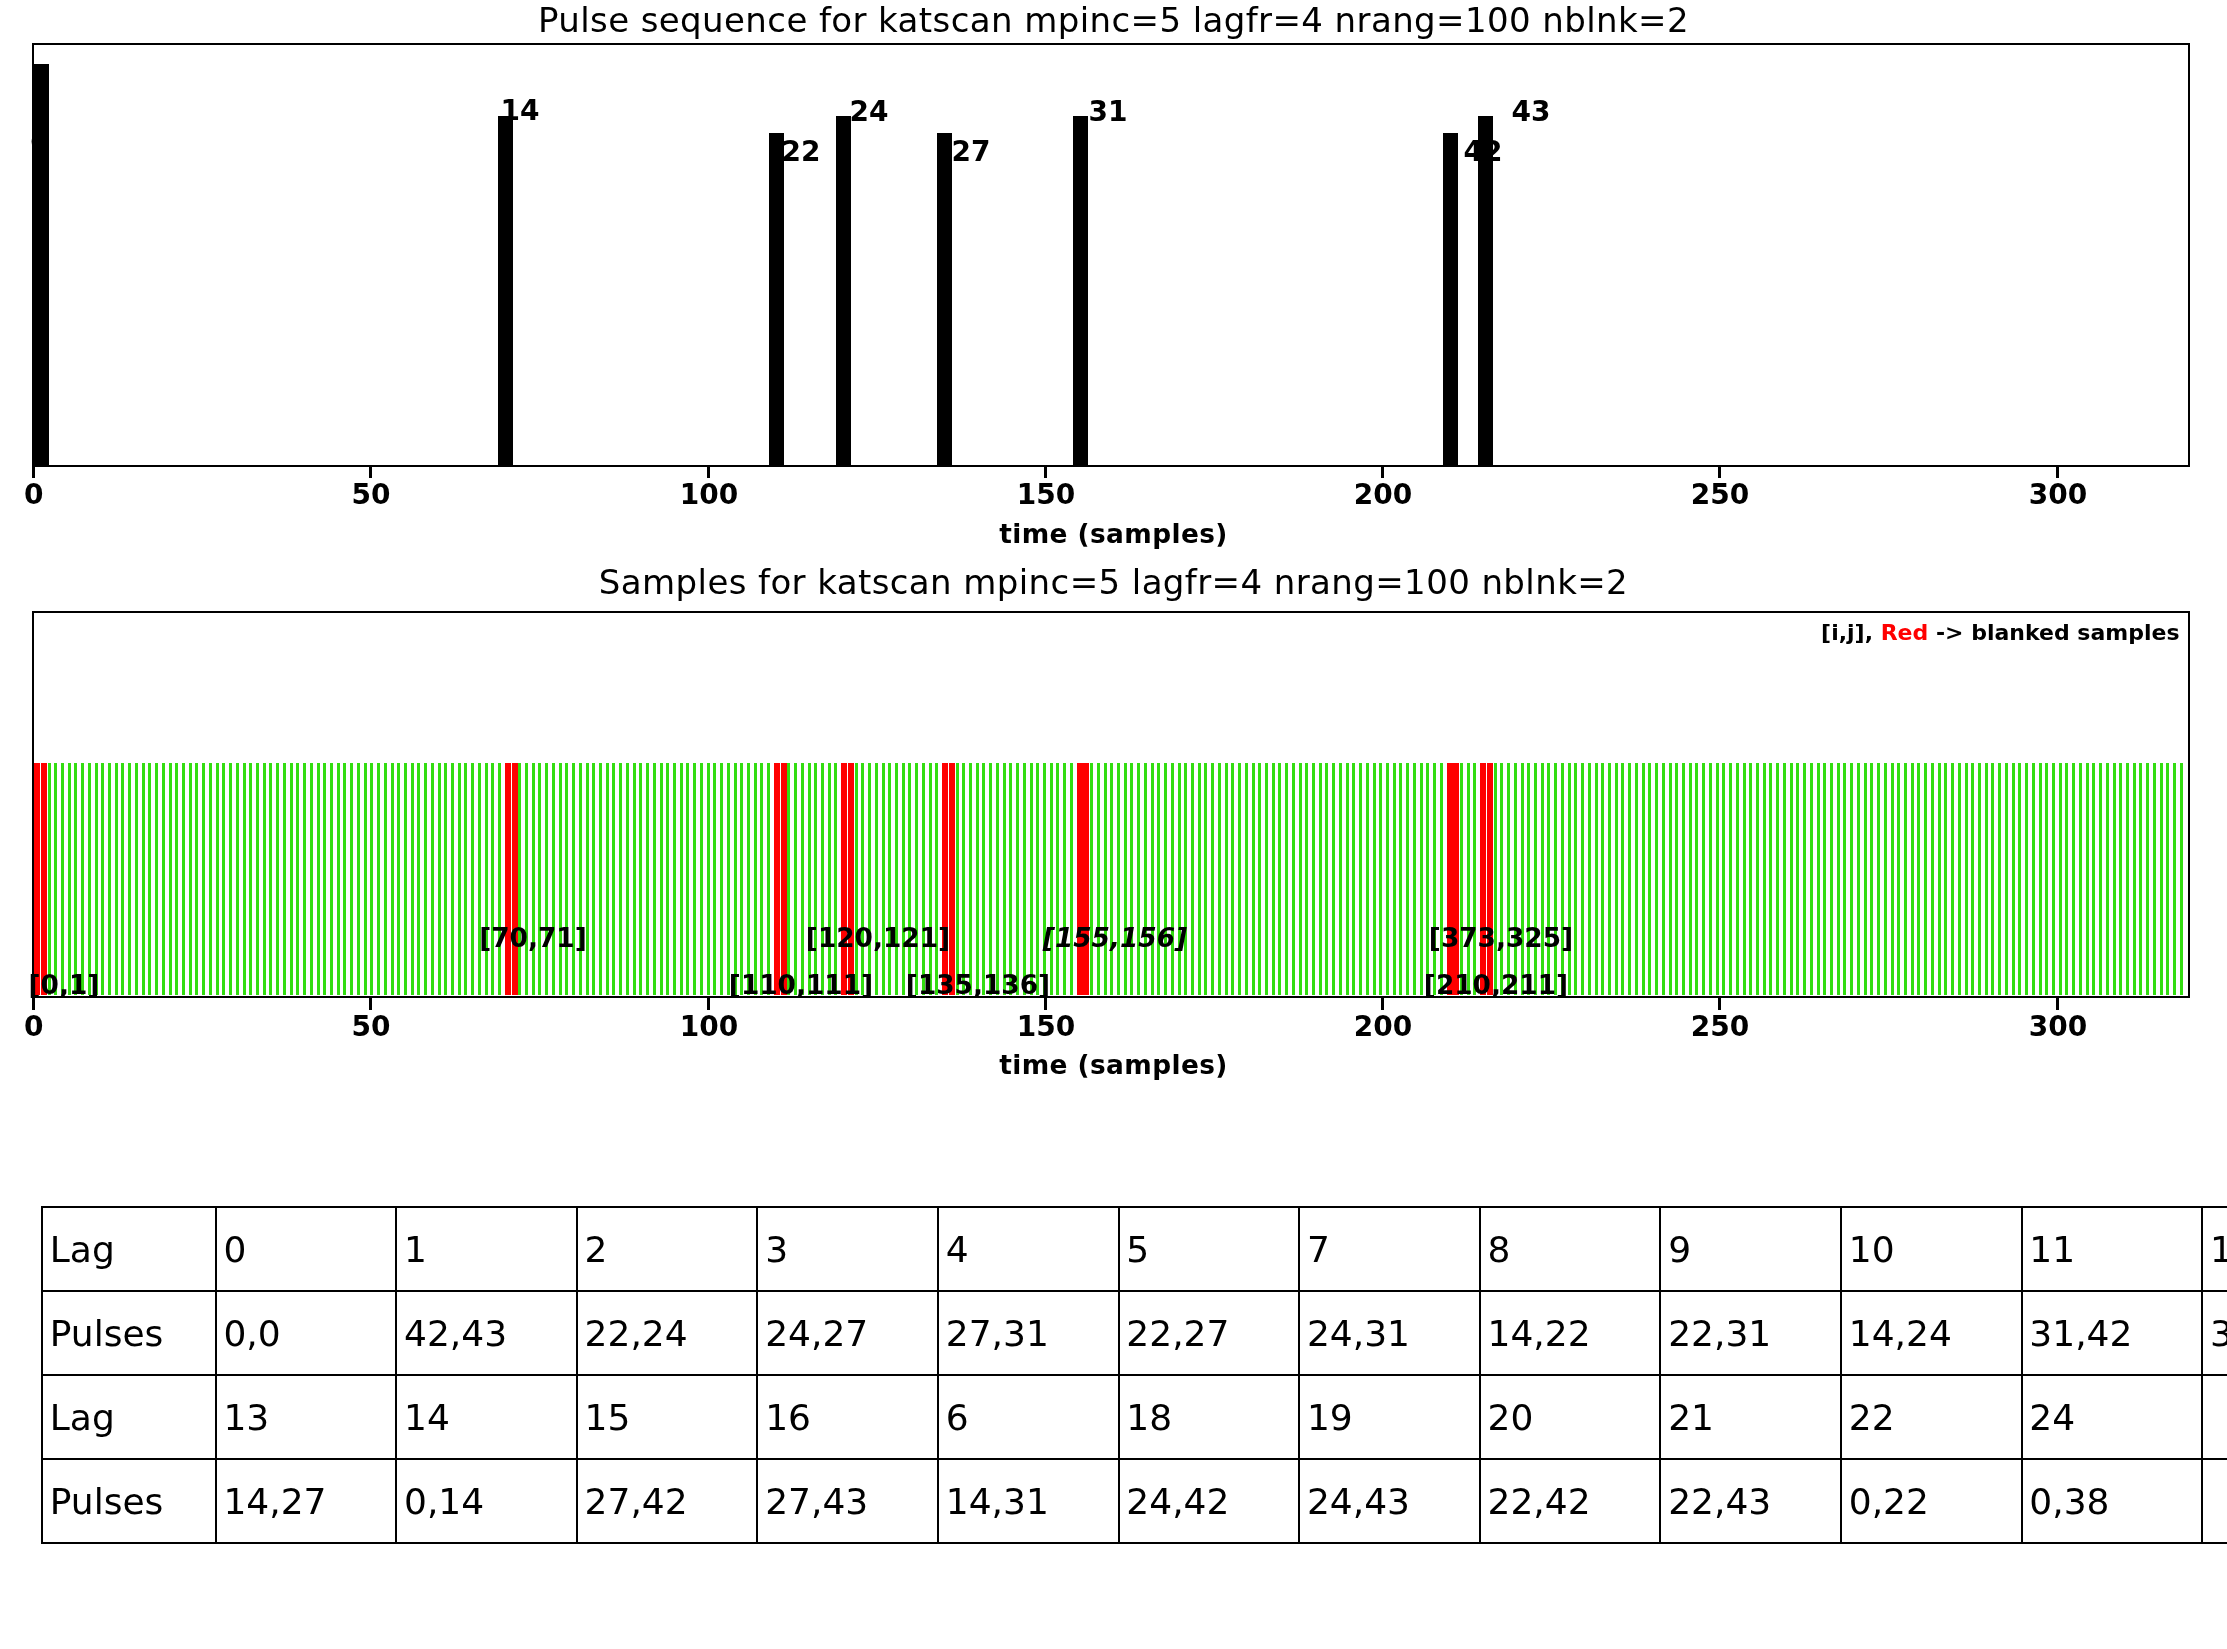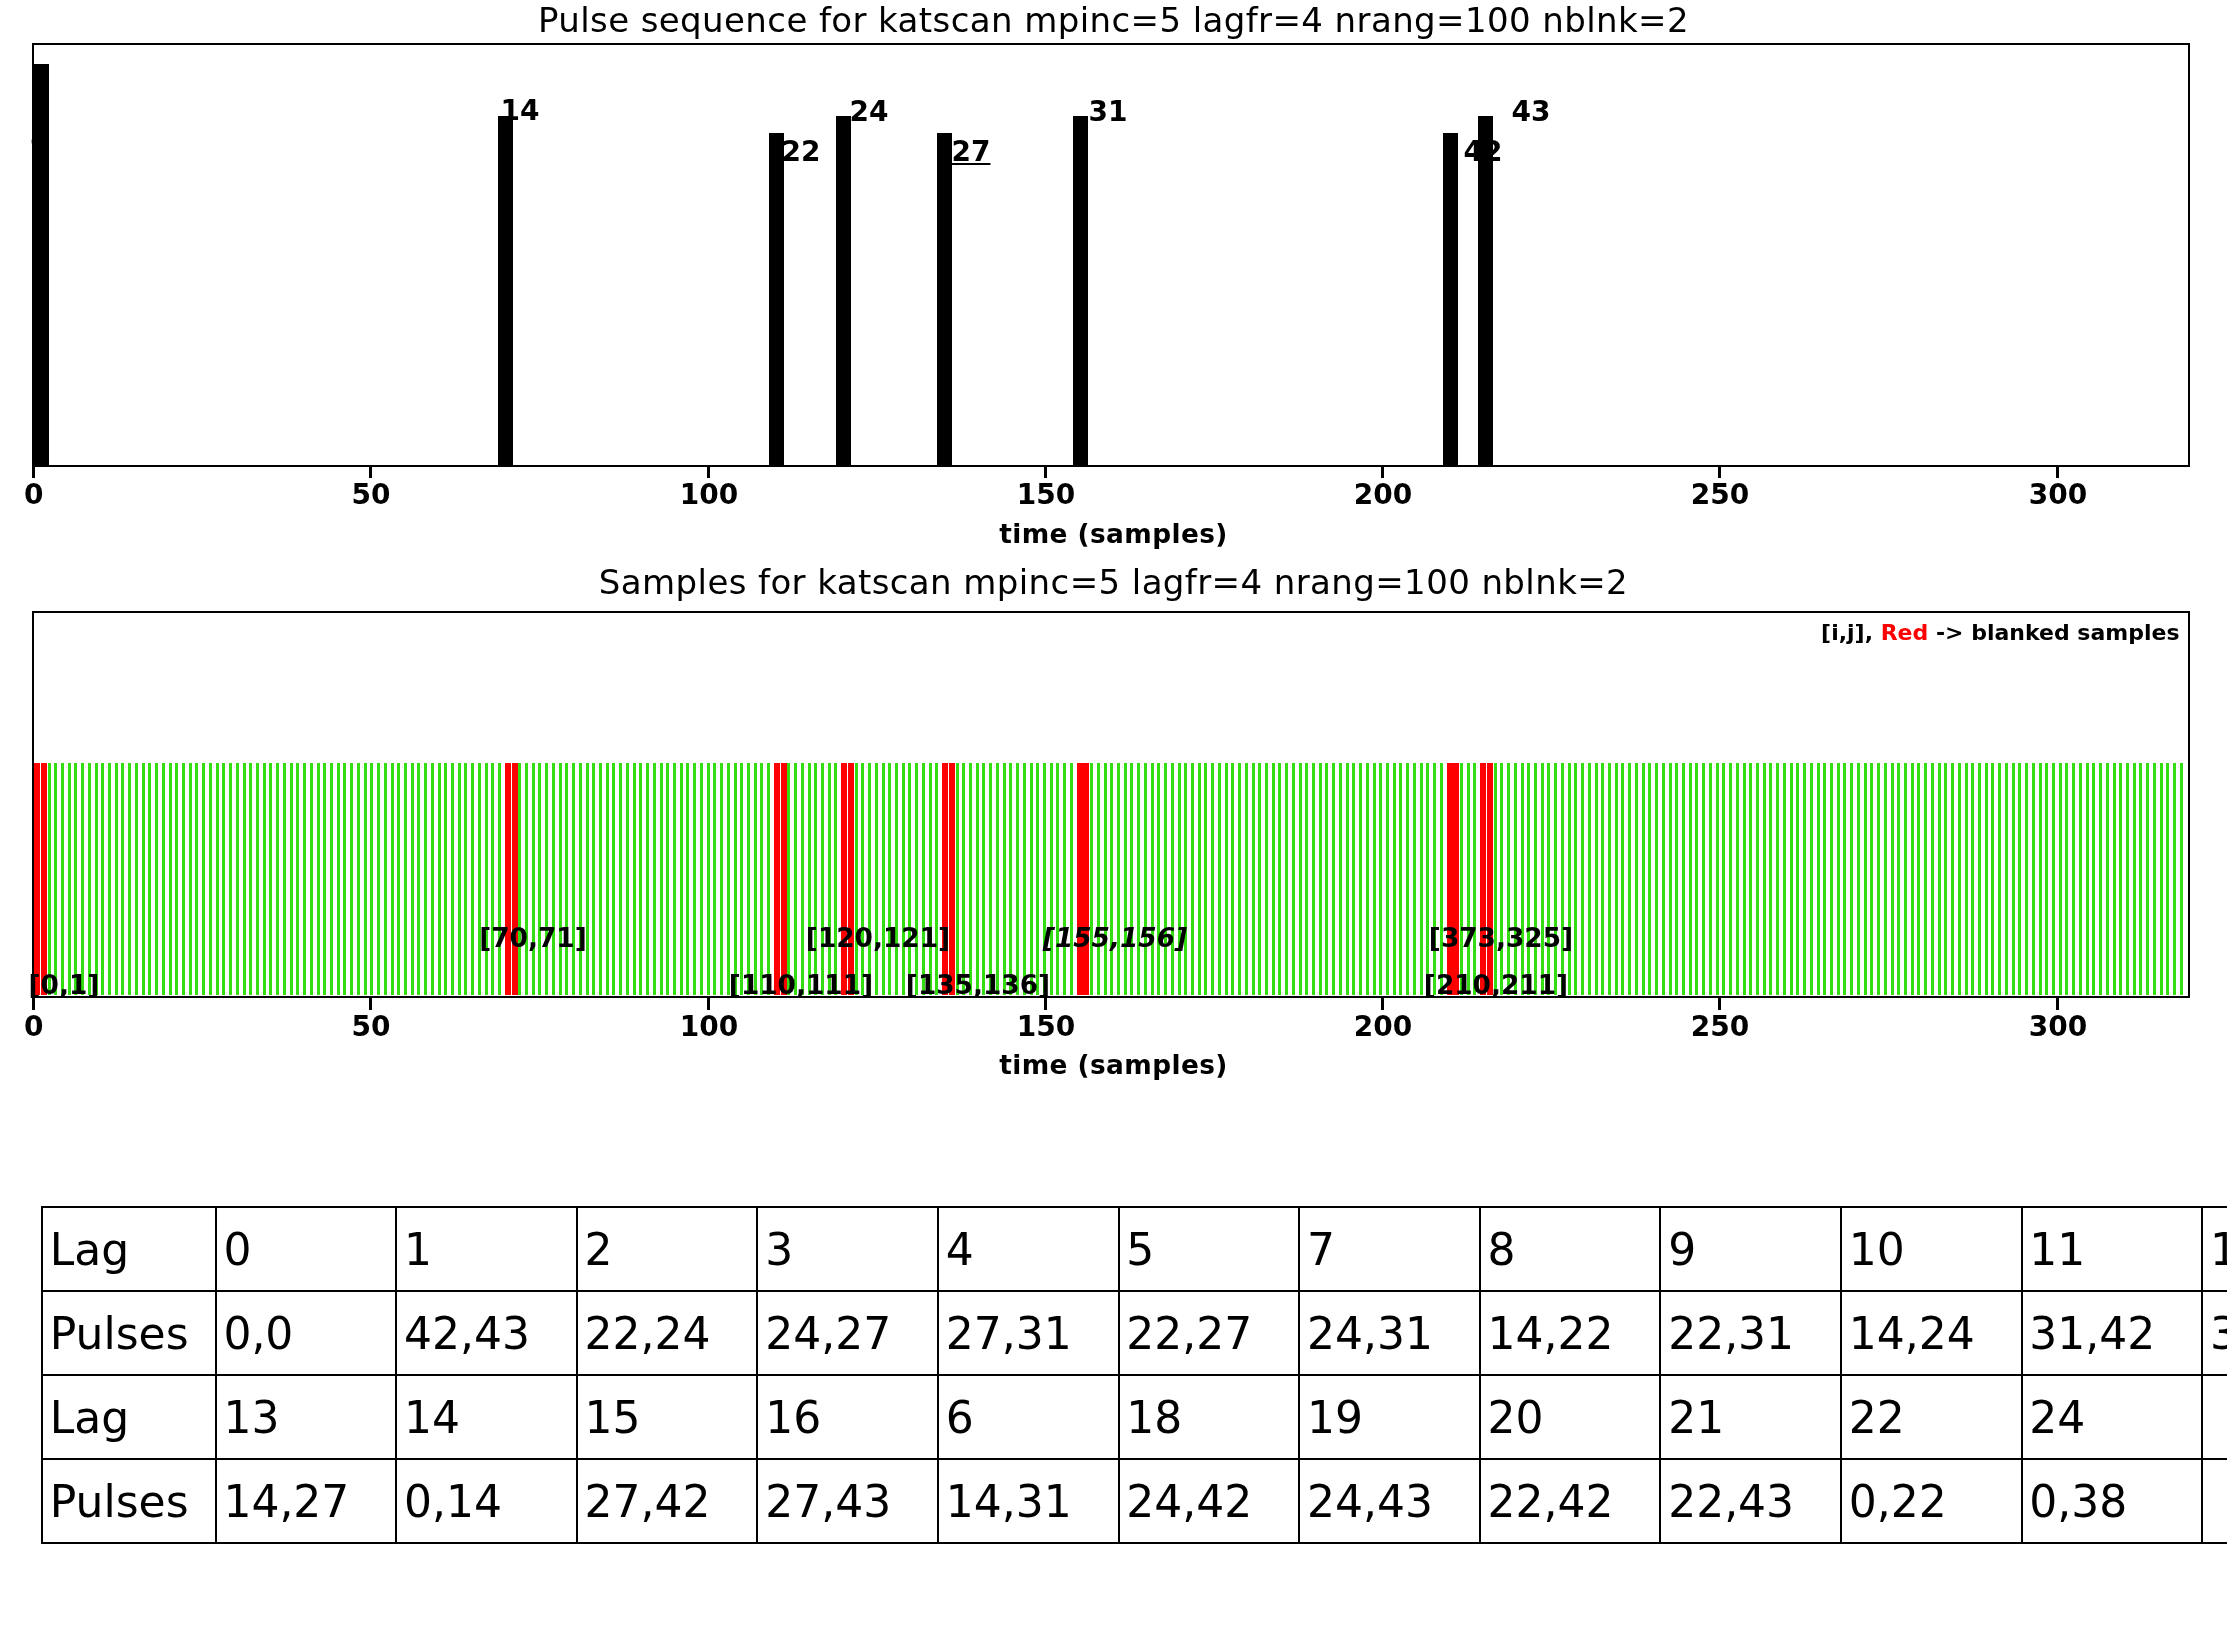--- a/index.html
+++ b/index.html
@@ -165,21 +165,21 @@
     position: absolute;
     left: 41px;
     top: 49px;
     width: 2147px;
     border-collapse: collapse;
     table-layout: fixed;
   }
   table.lagtable td {
     border: 2.6px solid #000;
     height: 82px;
-    font-size: 44px;
+    font-size: 36px;
     padding: 0 6.8px;
     white-space: nowrap;
     overflow: hidden;
   }
   table.lagtable td.rowhdr { width: 158px; }
   table.lagtable td.cell { width: 165px; }
 </style>
 </head>
 <body>
 
@@ -197,21 +197,21 @@
       <div class="pulse" style="left:903px;height:332px;"></div>
       <div class="pulse" style="left:1039px;height:349px;"></div>
       <div class="pulse" style="left:1409px;height:332px;"></div>
       <div class="pulse" style="left:1444px;height:349px;"></div>
     </div>
 
     <div class="pulse-lab" style="left:40px; top:126px;">0</div>
     <div class="pulse-lab" style="left:520px;top:94px;">14</div>
     <div class="pulse-lab" style="left:801px;top:135px;">22</div>
     <div class="pulse-lab" style="left:869px;top:95px;">24</div>
-    <div class="pulse-lab" style="left:971px;top:135px;text-decoration:underline;">27</div>
+    <div class="pulse-lab" style="left:971px;top:135px;">27</div>
     <div class="pulse-lab" style="left:1108px;top:95px;">31</div>
     <div class="pulse-lab" style="left:1483px;top:135px;">42</div>
     <div class="pulse-lab" style="left:1531px;top:95px;">43</div>
 
     <div class="axis1">
       <div class="tick" style="left:0px;"></div>
       <div class="ticklab" style="left:1.7px;">0</div>
       <div class="tick" style="left:337px;"></div>
       <div class="ticklab" style="left:339px;">50</div>
       <div class="tick" style="left:675px;"></div>

